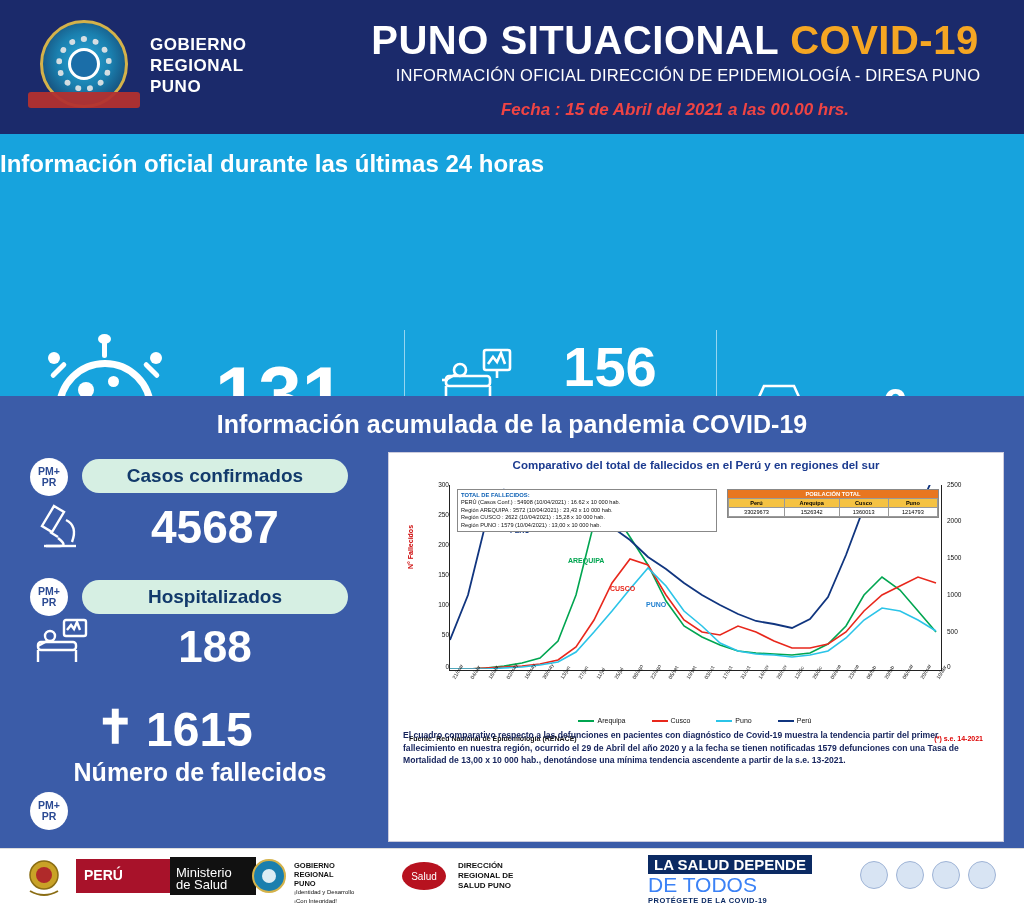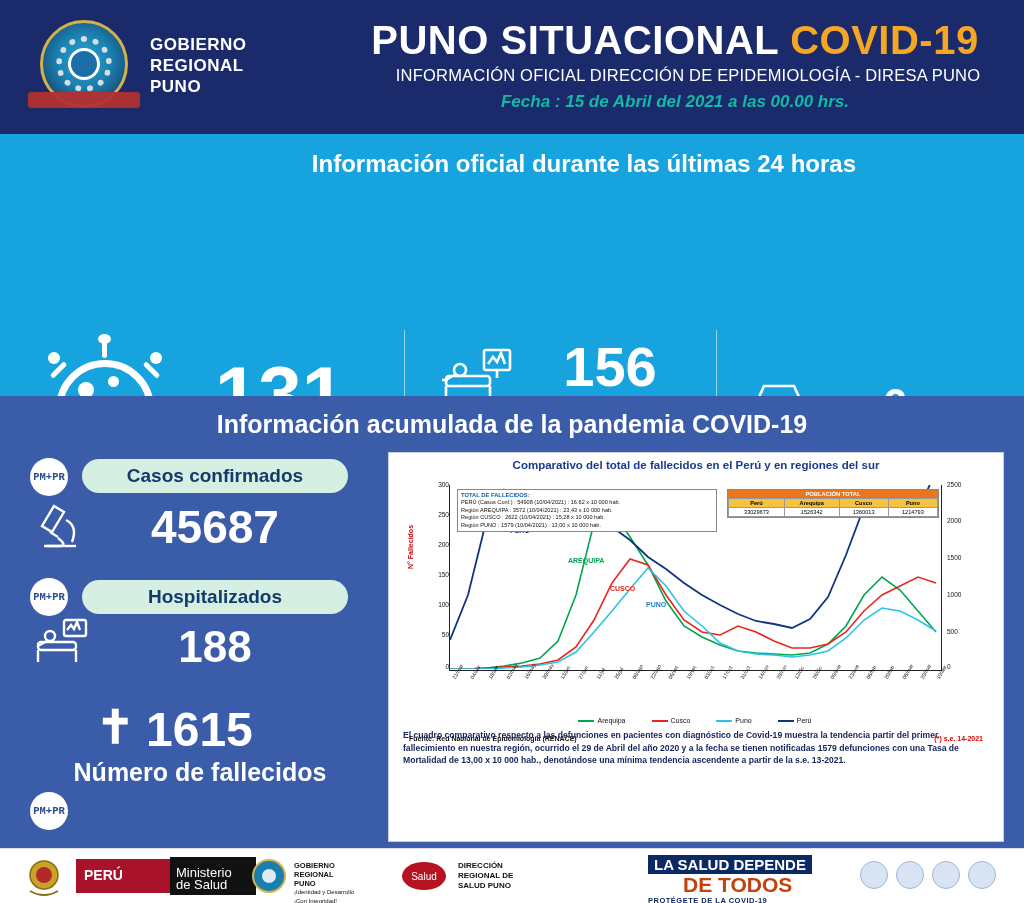--- a/index.html
+++ b/index.html
@@ -44,31 +44,31 @@
   .title-main{
     position:absolute;left:330px;top:18px;width:690px;text-align:center;
     font-size:40px;font-weight:bold;color:#ffffff;letter-spacing:.5px;
   }
   .title-main .covid{color:#f5a623;}
   .title-sub{
     position:absolute;left:343px;top:66px;width:690px;text-align:center;
     font-size:16.5px;color:#ffffff;letter-spacing:.2px;
   }
   .title-date{
-    position:absolute;left:330px;top:92px;width:690px;text-align:center;
-    font-size:17px;color:#14b8a6;font-style:italic;font-weight:bold;
+    position:absolute;left:330px;top:100px;width:690px;text-align:center;
+    font-size:17px;color:#ef4444;font-style:italic;font-weight:bold;
   }
 
   
   .band24{
     position:absolute;left:0;top:134px;width:1024px;height:262px;
     background:#17a3dd;
   }
   .band24-title{
-    position:absolute;left:0;top:16px;width:856px;text-align:right;
+    position:absolute;left:0;top:16px;width:856px;text-align:left;
     font-size:24px;font-weight:bold;color:#ffffff;
   }
   .vdiv{
     position:absolute;top:196px;width:1px;height:170px;background:rgba(255,255,255,.55);
   }
   .hdiv{
     position:absolute;width:260px;height:1px;background:rgba(255,255,255,.55);
   }
   .virus{
     position:absolute;left:30px;top:200px;width:150px;height:150px;
@@ -126,22 +126,22 @@
     background:#3b5ca8;
   }
   .bandacc-title{
     position:absolute;left:0;top:14px;width:1024px;text-align:center;
     font-size:25px;font-weight:bold;color:#ffffff;
   }
 
   .pm-badge{
     position:absolute;width:38px;height:38px;border-radius:50%;
     background:#ffffff;color:#2b4a93;font-size:10.5px;font-weight:bold;
-    display:flex;align-items:center;justify-content:center;flex-direction:row;
-    line-height:11px;text-align:center;font-family:Liberation Mono, monospace;
+    display:flex;align-items:center;justify-content:center;flex-direction:column;
+    line-height:11px;text-align:center;
   }
   .pill{
     position:absolute;height:34px;border-radius:17px;background:#d6efe3;
     color:#123a6b;font-size:19px;font-weight:bold;
     display:flex;align-items:center;justify-content:center;
   }
   .accnum{
     position:absolute;color:#ffffff;font-weight:bold;text-align:center;
   }
   .micro-icon{position:absolute;}
@@ -225,21 +225,21 @@
   }
   .f-peru{position:absolute;left:76px;top:10px;width:170px;height:34px;background:#a8122a;}
   .f-peru .t1{color:#fff;font-size:14px;font-weight:bold;position:absolute;left:8px;top:8px;}
   .f-minsa{position:absolute;left:170px;top:8px;width:86px;height:38px;background:#111;}
   .f-minsa span{color:#fff;font-size:13px;position:absolute;left:6px;}
   .f-grp{position:absolute;left:252px;top:8px;font-size:7.5px;color:#111;line-height:9px;font-weight:bold;}
   .f-diresa{position:absolute;left:388px;top:10px;font-size:8px;color:#111;line-height:10px;font-weight:bold;}
   .f-salud-badge{position:absolute;left:396px;top:8px;width:56px;height:38px;}
   .f-slogan{position:absolute;left:648px;top:6px;width:200px;height:42px;}
   .f-slogan .l1{background:#0b2a63;color:#fff;font-size:15px;font-weight:bold;padding:1px 6px;display:inline-block;}
-  .f-slogan .l2{color:#c2410c;font-size:21px;font-weight:bold;line-height:22px;margin-left:35px;}
+  .f-slogan .l2{color:#3b82f6;font-size:21px;font-weight:normal;line-height:22px;}
   .f-slogan .l3{color:#0b2a63;font-size:7.5px;font-weight:bold;letter-spacing:.5px;}
   .f-icons{position:absolute;left:860px;top:12px;display:flex;gap:8px;}
   .f-ic{width:28px;height:28px;border-radius:50%;background:#d8e4f3;border:1px solid #9fb4d6;box-sizing:border-box;}
   .emblem{position:absolute;left:22px;top:8px;width:44px;height:40px;}
 </style>
 </head>
 <body>
 
 <div class="page">
 

